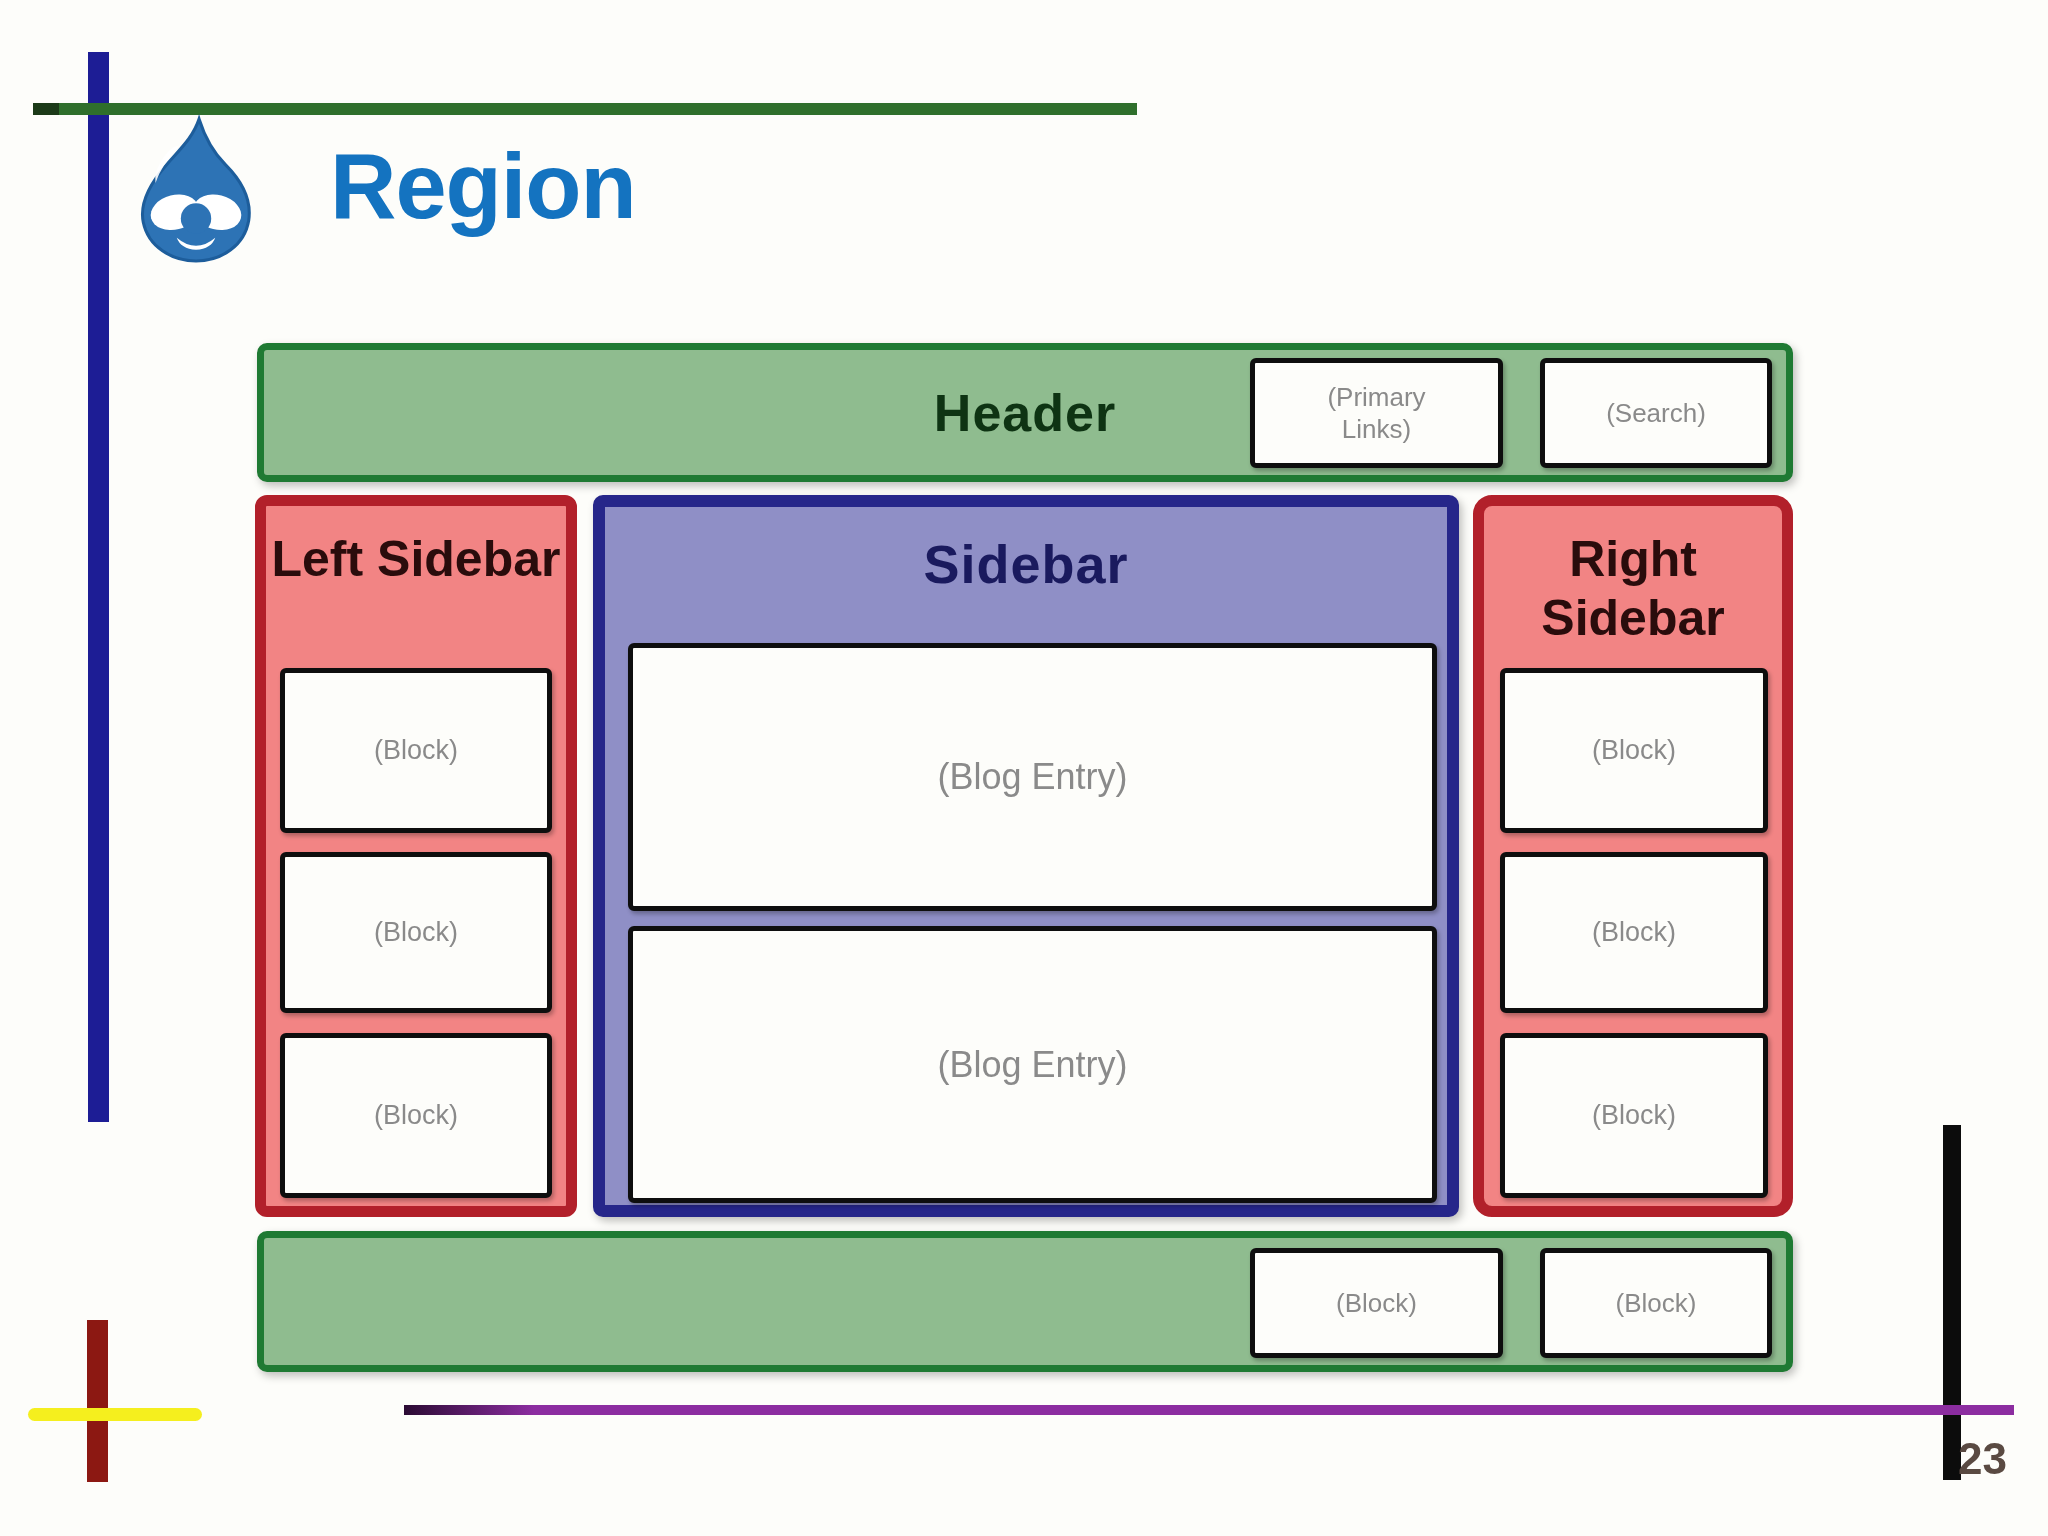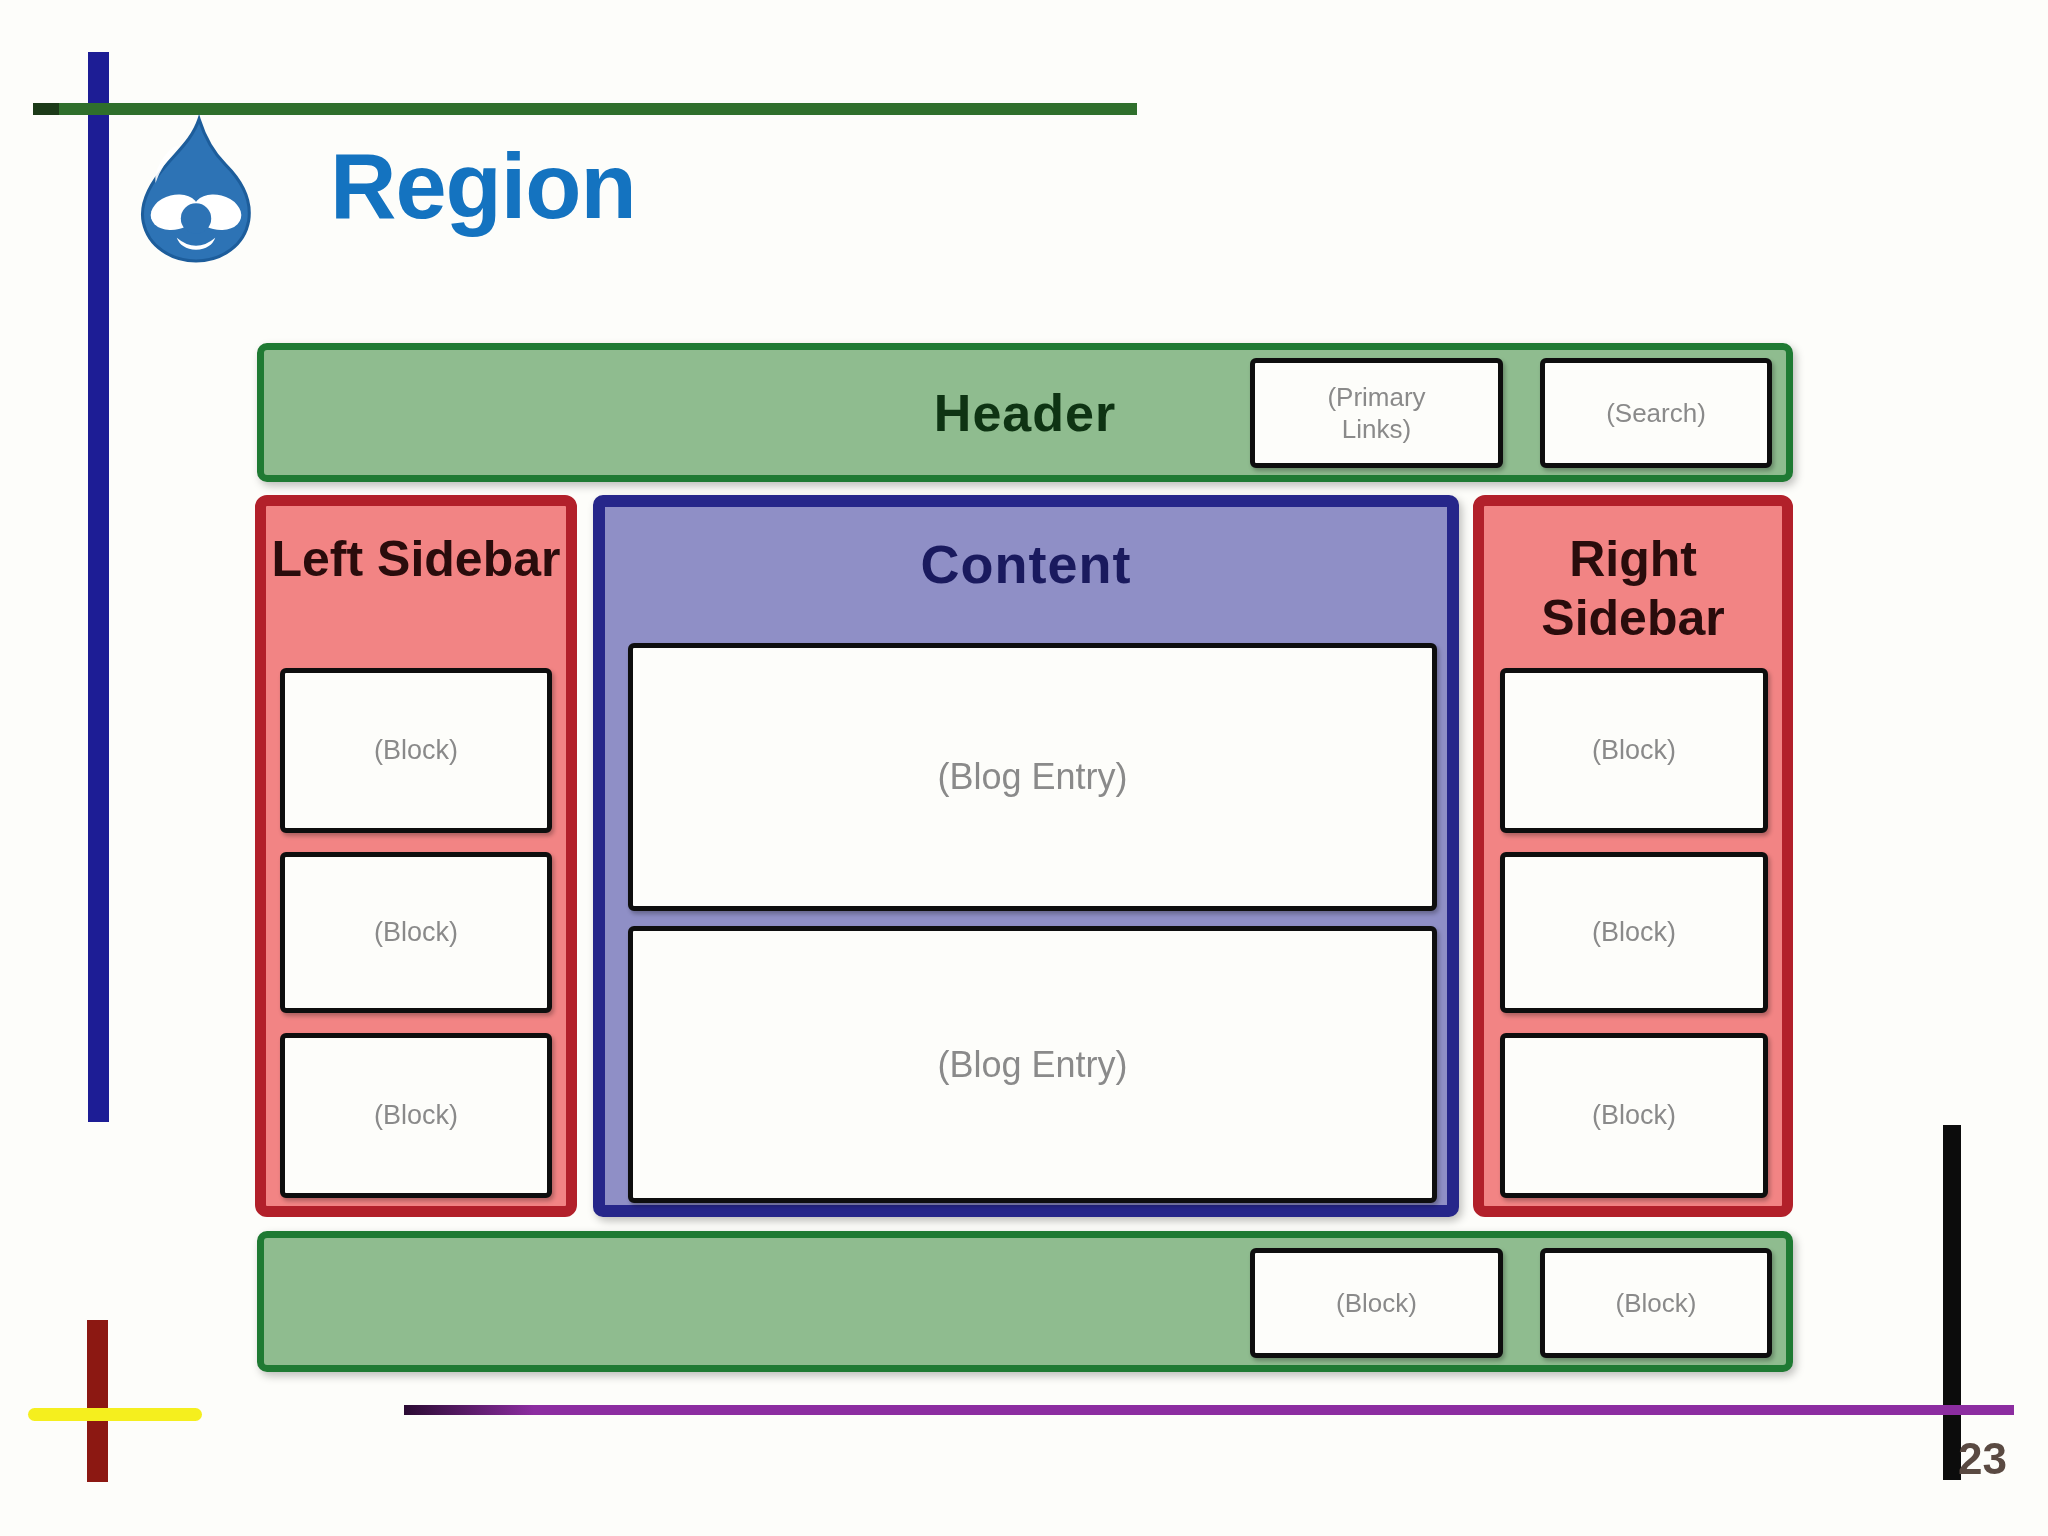--- a/index.html
+++ b/index.html
@@ -57,21 +57,21 @@
   }
   .header-region{left:257px;top:343px;width:1536px;height:139px;}
   .footer-region{left:257px;top:1231px;width:1536px;height:141px;}
 
   .sidebar{
     background:var(--red-fill);
     border:11px solid var(--red-border);
     border-radius:12px;
   }
   .left-sidebar{left:255px;top:495px;width:322px;height:722px;}
-  .right-sidebar{left:1473px;top:495px;width:320px;height:722px;}
+  .right-sidebar{left:1473px;top:495px;width:320px;height:722px;border-radius:19px;}
   .sidebar-label{
     margin-top:24px;width:100%;
     text-align:center;
     font-size:50px;font-weight:700;line-height:1.18;
     color:var(--red-text);
   }
 
   .content-region{
     left:593px;top:495px;width:866px;height:722px;
     background:var(--purple-fill);
@@ -164,21 +164,21 @@
     </div>
     <div class="white-box sb-block ls-b2">
       <span>(Block)</span>
     </div>
     <div class="white-box sb-block ls-b3">
       <span>(Block)</span>
     </div>
   </div>
 
   <div class="abs content-region region">
-    <div class="content-label">Content</div>
+    <div class="content-label">Sidebar</div>
     <div class="white-box blog-entry blog1">
       <span>(Blog Entry)</span>
     </div>
     <div class="white-box blog-entry blog2">
       <span>(Blog Entry)</span>
     </div>
   </div>
 
   <div class="abs sidebar right-sidebar">
     <div class="sidebar-label">Right Sidebar</div>

